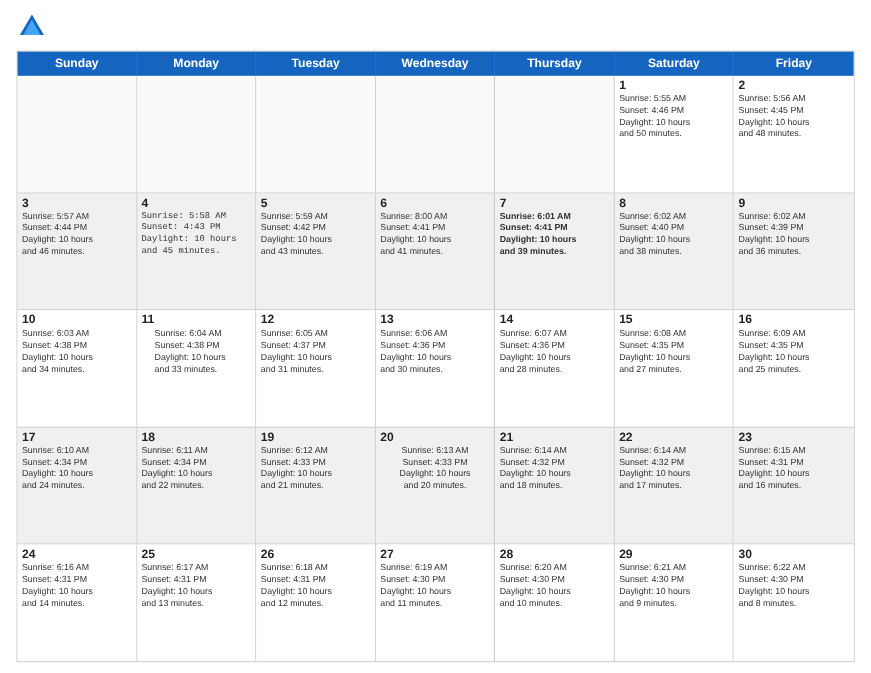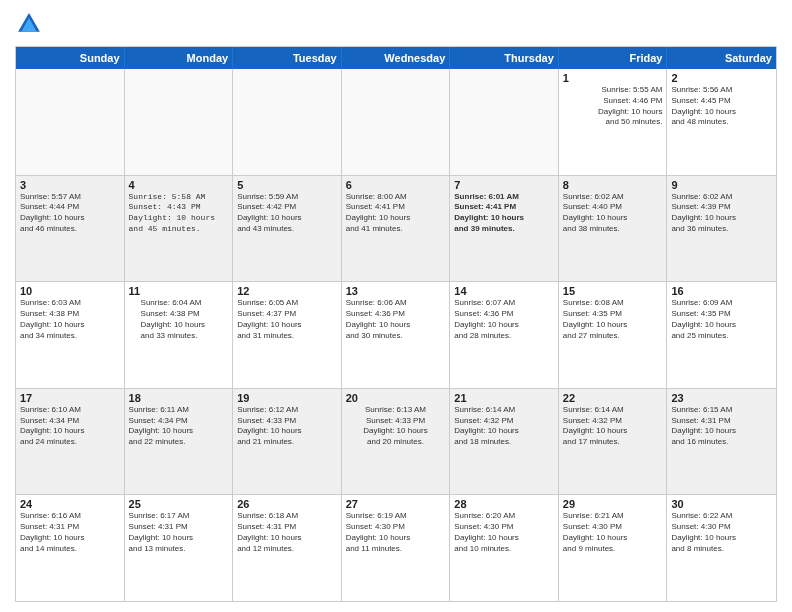--- a/index.html
+++ b/index.html
@@ -60,21 +60,21 @@
     .cal-header {
       display: grid;
       grid-template-columns: repeat(7, 1fr);
       background: #1565c0;
     }
     .cal-header-cell {
       color: #fff;
       font-size: 11px;
       font-weight: bold;
       padding: 5px 4px;
-      text-align: right;
+      text-align: center;
       border-right: 1px solid #1976d2;
     }
     .cal-header-cell:last-child { border-right: none; }
     .cal-body {
       flex: 1;
       display: flex;
       flex-direction: column;
     }
     .cal-row {
       display: grid;
@@ -129,33 +129,33 @@
     </div>
   </div>
 
   <div class="calendar">
     <div class="cal-header">
     <div class="cal-header-cell">Sunday</div>
         <div class="cal-header-cell">Monday</div>
         <div class="cal-header-cell">Tuesday</div>
         <div class="cal-header-cell">Wednesday</div>
         <div class="cal-header-cell">Thursday</div>
+        <div class="cal-header-cell">Saturday</div>
         <div class="cal-header-cell">Friday</div>
-        <div class="cal-header-cell">Saturday</div>
       </div>
     <div class="cal-body">
     <div class="cal-row">
           <div class="cal-cell empty"></div>
           <div class="cal-cell empty"></div>
           <div class="cal-cell empty"></div>
           <div class="cal-cell empty"></div>
           <div class="cal-cell empty"></div>
           <div class="cal-cell">
             <span class="day-num">1</span>
-            <div class="cell-text" style="white-space: pre-line; text-align: right;">Sunrise: 5:55 AM
+            <div class="cell-text" style="white-space: pre-line;">Sunrise: 5:55 AM
 Sunset: 4:46 PM
 Daylight: 10 hours
 and 50 minutes.</div>
           </div>
           <div class="cal-cell">
             <span class="day-num">2</span>
             <div class="cell-text" style="white-space: pre-line;">Sunrise: 5:56 AM
 Sunset: 4:45 PM
 Daylight: 10 hours
 and 48 minutes.</div>

